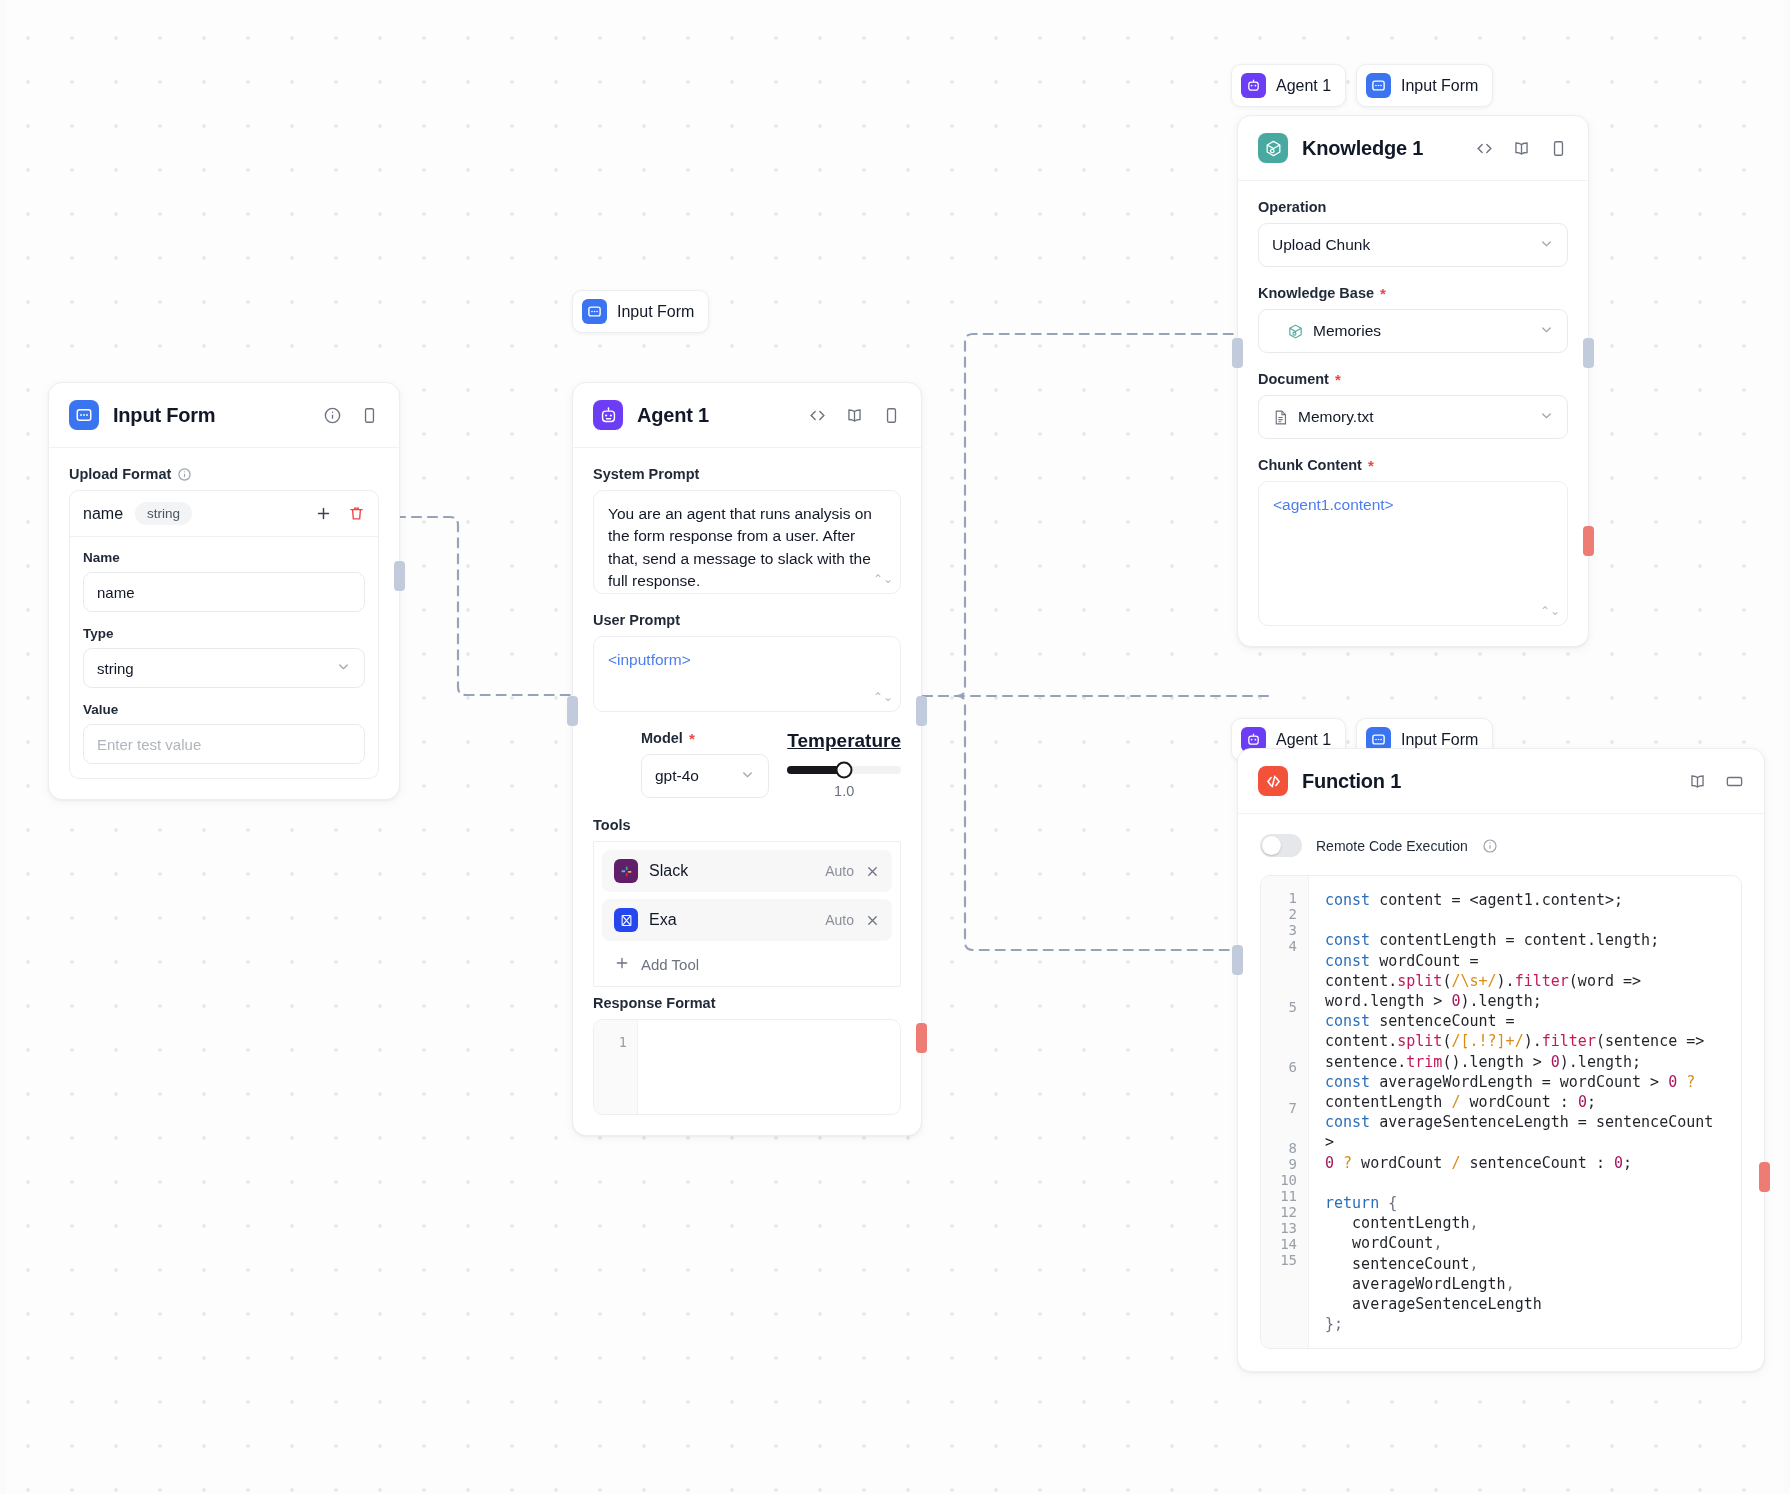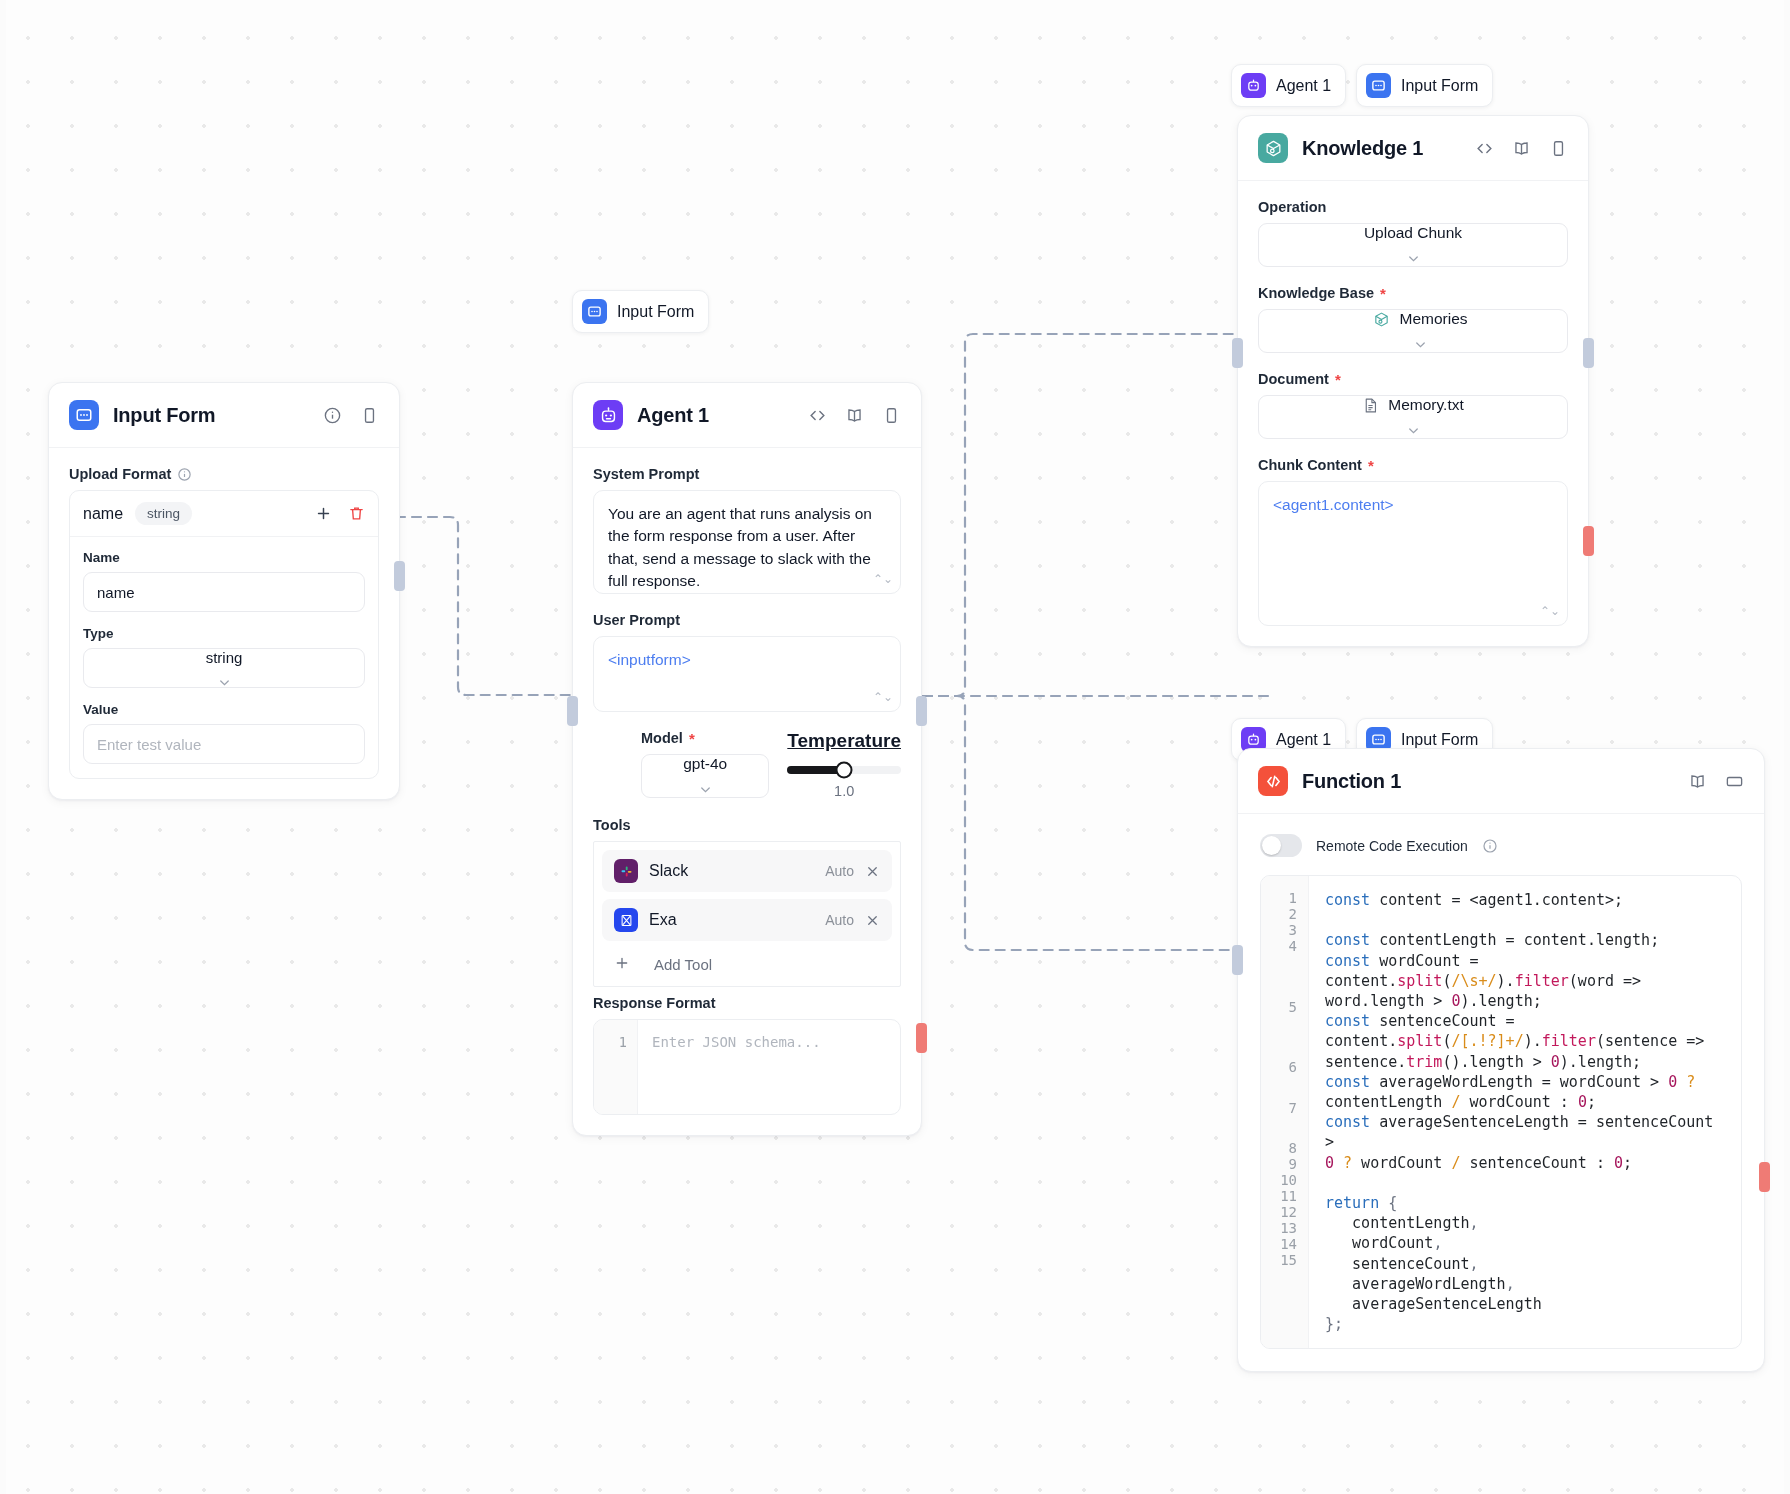--- a/index.html
+++ b/index.html
@@ -52,21 +52,21 @@
     font-size: 14.5px; font-weight: 600; color:#1f2937;
     margin-bottom: 8px; display:flex; align-items:center; gap:6px;
   }
   .req { color:#ef4444; font-size: 15px; line-height: 1; }
   .info-dot { color:#9ca3af; display:inline-flex; }
   .control {
     width:100%; height: 44px; border:1px solid #e9eaee; border-radius:9px;
     background:#fff; display:flex; align-items:center; gap:9px;
     padding: 0 13px; font-size:15.5px; color:#111827;
   }
-  .control.select { justify-content:space-between;flex-direction:column; }
+  .control.select { justify-content:space-between; }
   .control .chev { color:#9ca3af; }
   .placeholder { color:#b0b5bd; }
   .textarea {
     width:100%; border:1px solid #eceef1; border-radius:10px;
     background:#fff; padding:12px 14px; font-size:15.5px; line-height:1.45;
     position: relative; color:#111827;
   }
   .var-token { color:#4c7df0; }
   .resize-grip { position:absolute; right:7px; bottom:5px; color:#b6bcc6; font-size:12px; }
 
@@ -123,21 +123,21 @@
 
   .tools-box { border:1px solid #eceef1; border-radius:2px; padding:8px; }
   .tool-row {
     display:flex; align-items:center; gap:11px;
     background:#f7f7f8; border-radius:8px; padding: 9px 12px; margin-bottom:7px;
   }
   .tool-name { font-size:16px; font-weight:500; }
   .tool-auto { margin-left:auto; font-size:14px; color:#8b9099; }
   .tool-x { color:#6b7280; display:inline-flex; cursor:pointer; }
   .add-tool {
-    display:flex; align-items:center; gap:24px; padding: 7px 12px 4px;
+    display:flex; align-items:center; gap:11px; padding: 7px 12px 4px;
     font-size:15px; color:#6b7280;
   }
   .tool-icon { width:24px; height:24px; border-radius:6px; display:flex; align-items:center; justify-content:center; flex:0 0 auto;}
   .ic-slack { background:#611f69; }
   .ic-exa { background:#2547ee; }
 
   .code-pane {
     border:1px solid #eceef1; border-radius:10px; background:#fff;
     display:flex; overflow:hidden; font-family:"DejaVu Sans Mono", monospace;
   }
@@ -411,21 +411,20 @@
               <path d="M12 5v14M5 12h14"></path>
             </svg>
         </span>
         <span>Add Tool</span>
       </div>
     </div>
 
     <div class="field-label" style="margin-top:8px;">Response Format</div>
     <div class="code-pane" style="height:96px;">
       <div class="gutter">1</div>
-      <div class="code-lines placeholder">Enter JSON schema...</div>
     </div>
   </div>
 
   <span class="handle in" style="left:-6px; top:313px;"></span>
   <span class="handle in" style="right:-6px; top:313px;"></span>
   <span class="handle out" style="right:-6px; top:640px;"></span>
 </div>
 
 <div class="chip" style="left:1231px; top:64px;">
   <span class="app-icon ic-agent">

